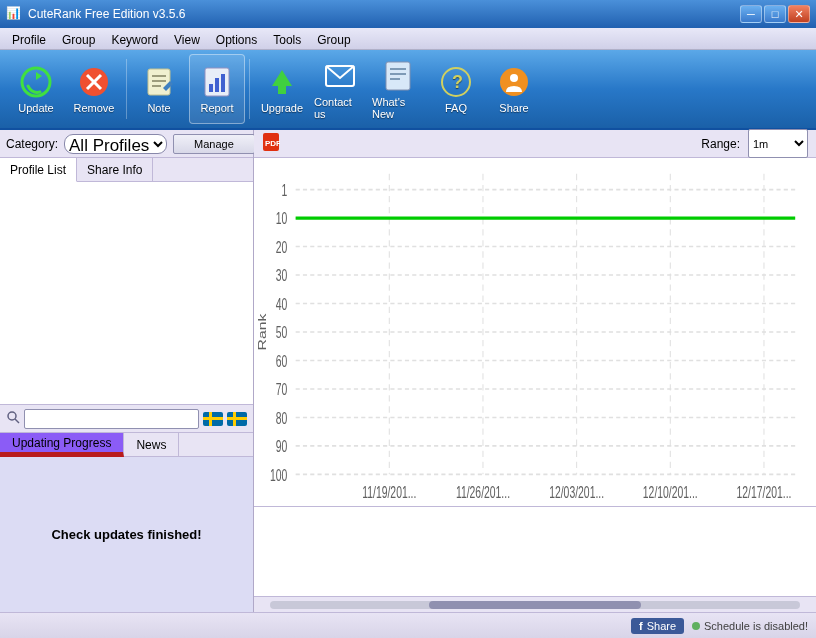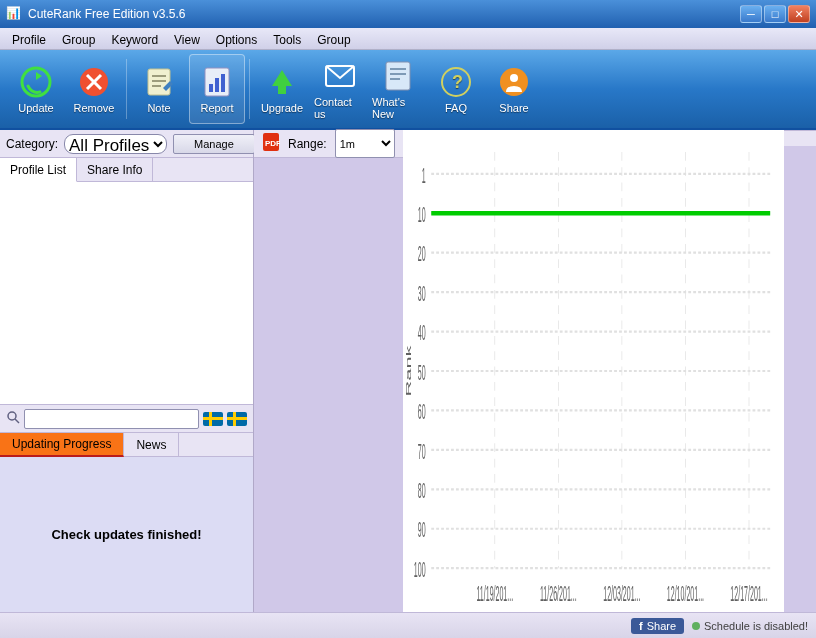--- a/index.html
+++ b/index.html
@@ -185,40 +185,40 @@
       border-bottom: 1px solid #c0b8d8;
       height: 24px;
     }
     .bottom-tab {
       padding: 3px 12px;
       font-size: 12px;
       cursor: pointer;
       border-right: 1px solid #c0b8d8;
       display: flex; align-items: center;
     }
-    .bottom-tab.active { background: #f97316; border-bottom: 2px solid #b91c1c; margin-bottom: -1px; }
+    .bottom-tab.active { background: #8b5cf6; border-bottom: 5px solid #b91c1c; margin-bottom: -1px; }
     #bottom-content {
       flex: 1;
       background: #dcdcf4;
       padding: 8px;
       display: flex;
       align-items: center;
       justify-content: center;
     }
     #check-updates-msg {
       font-size: 13px;
       font-weight: bold;
       color: #000;
     }
 
     
     #right-panel {
       flex: 1;
       display: flex;
-      flex-direction: row;
+      flex-direction: column;
     }
 
     
     #chart-header {
       background: #e8e4f4;
       height: 28px;
       display: flex;
       align-items: center;
       padding: 0 8px;
       border-bottom: 1px solid #c0b8d8;

